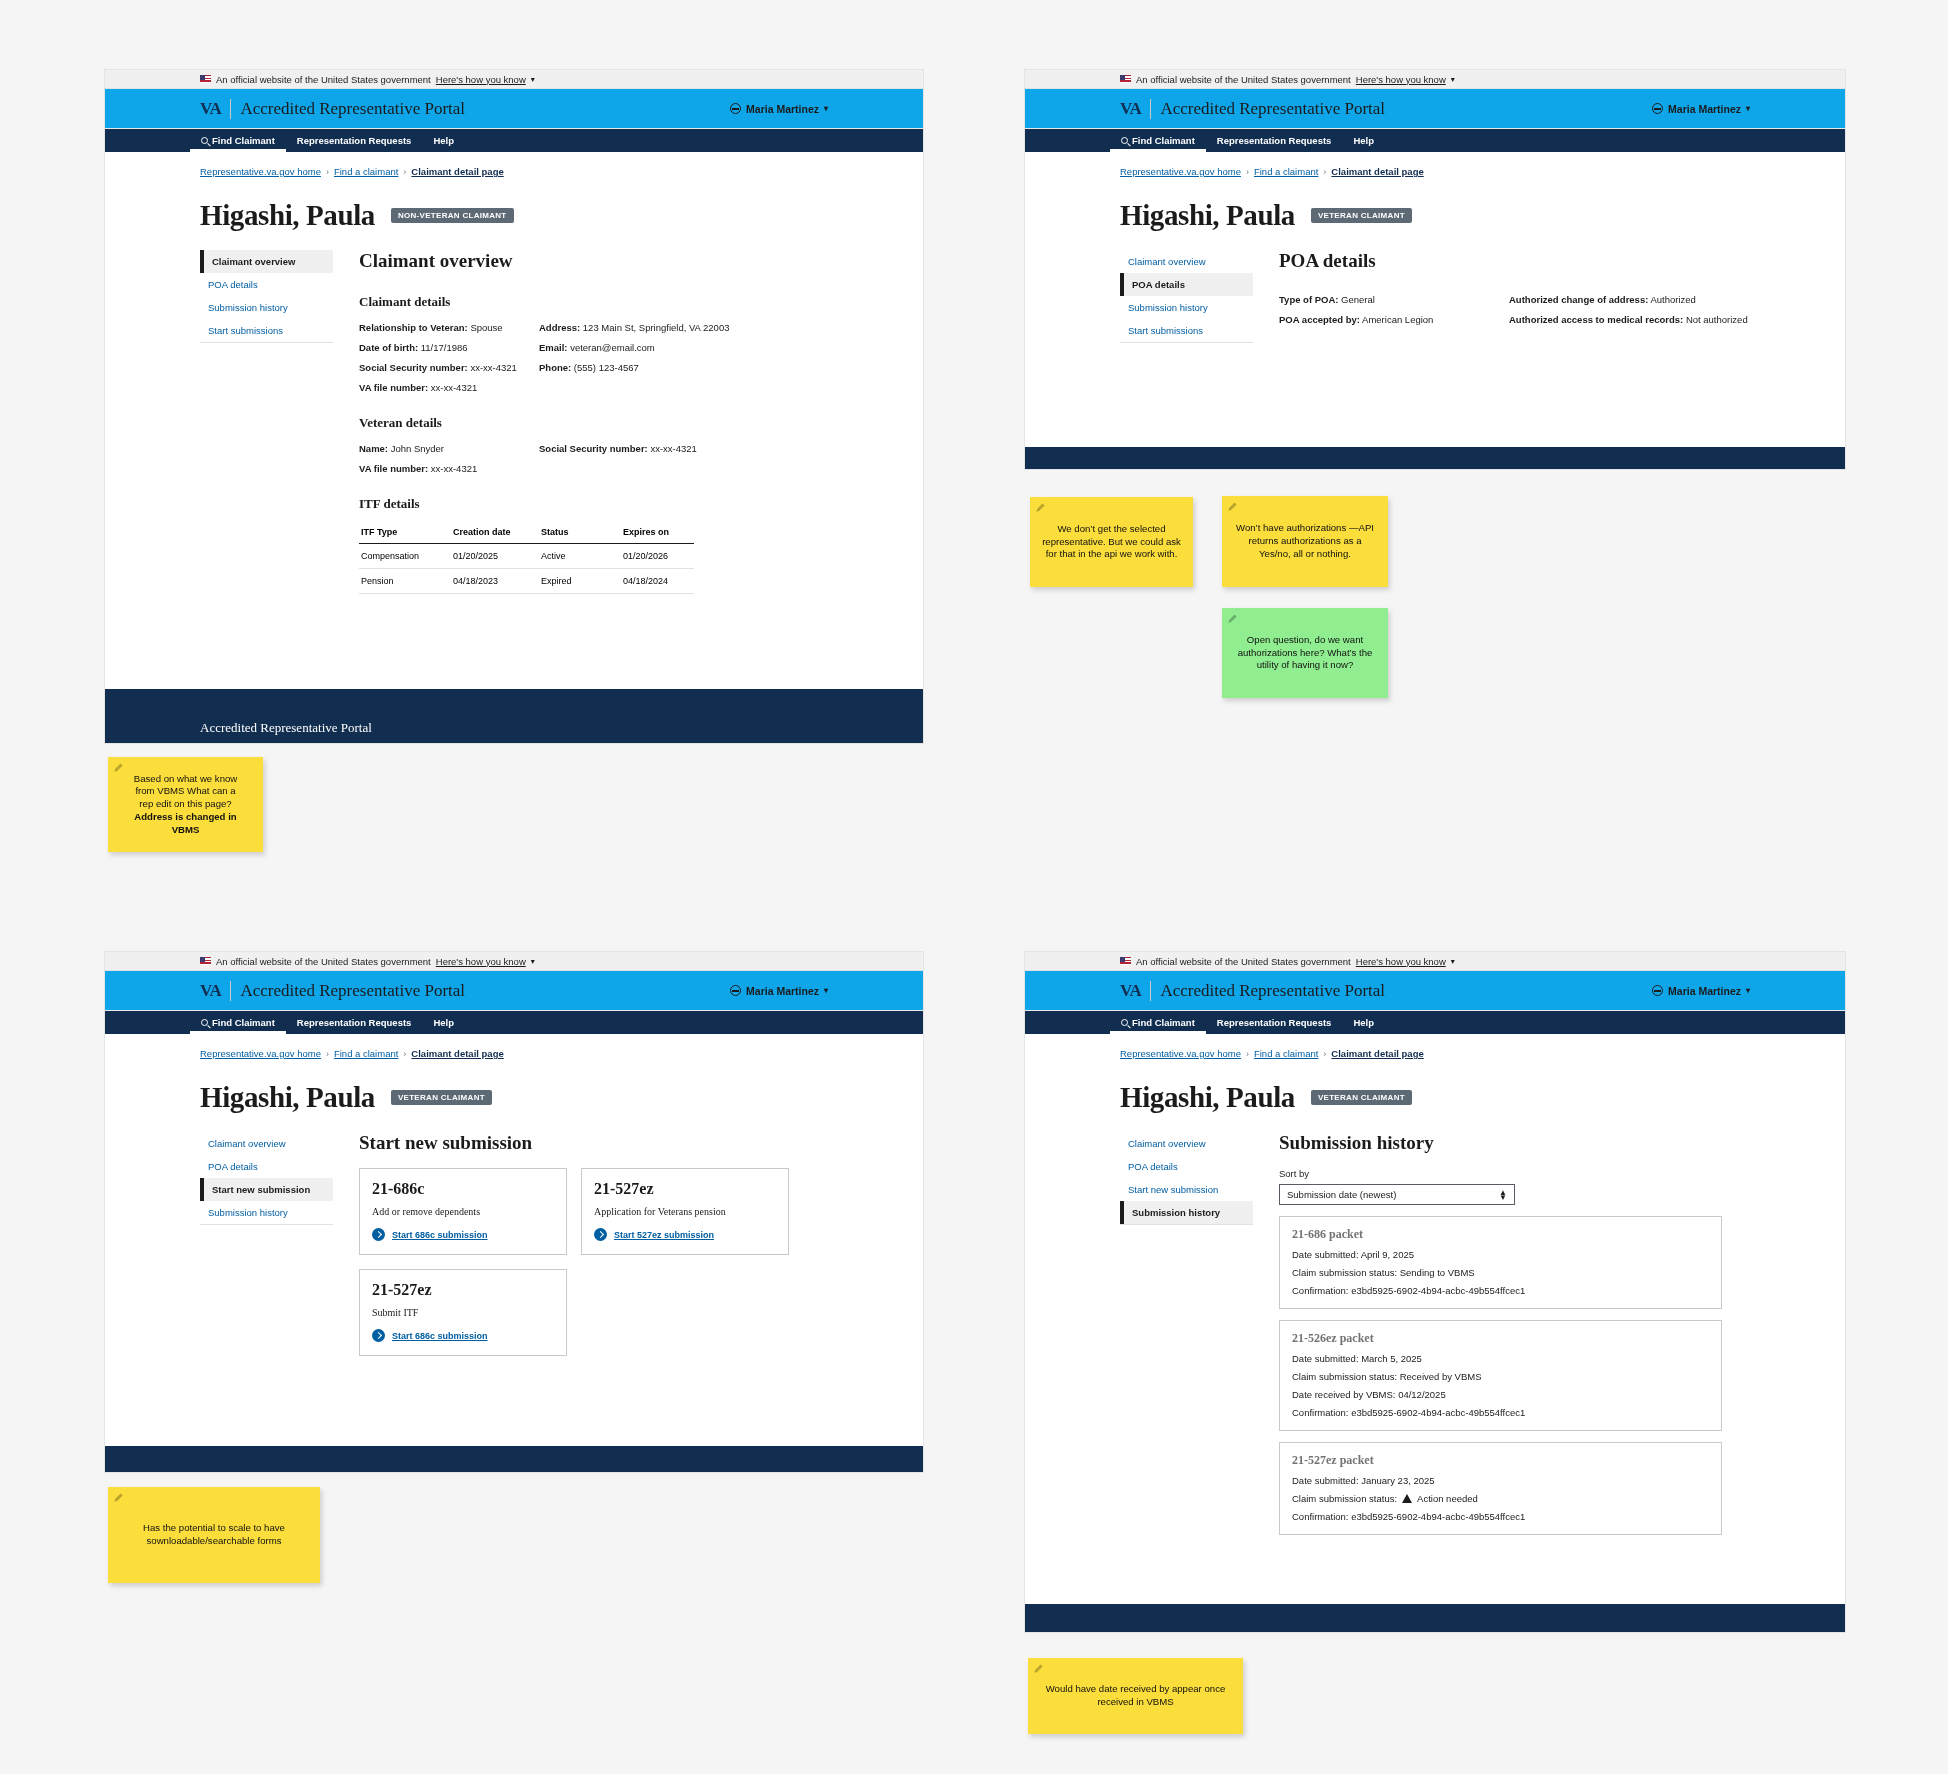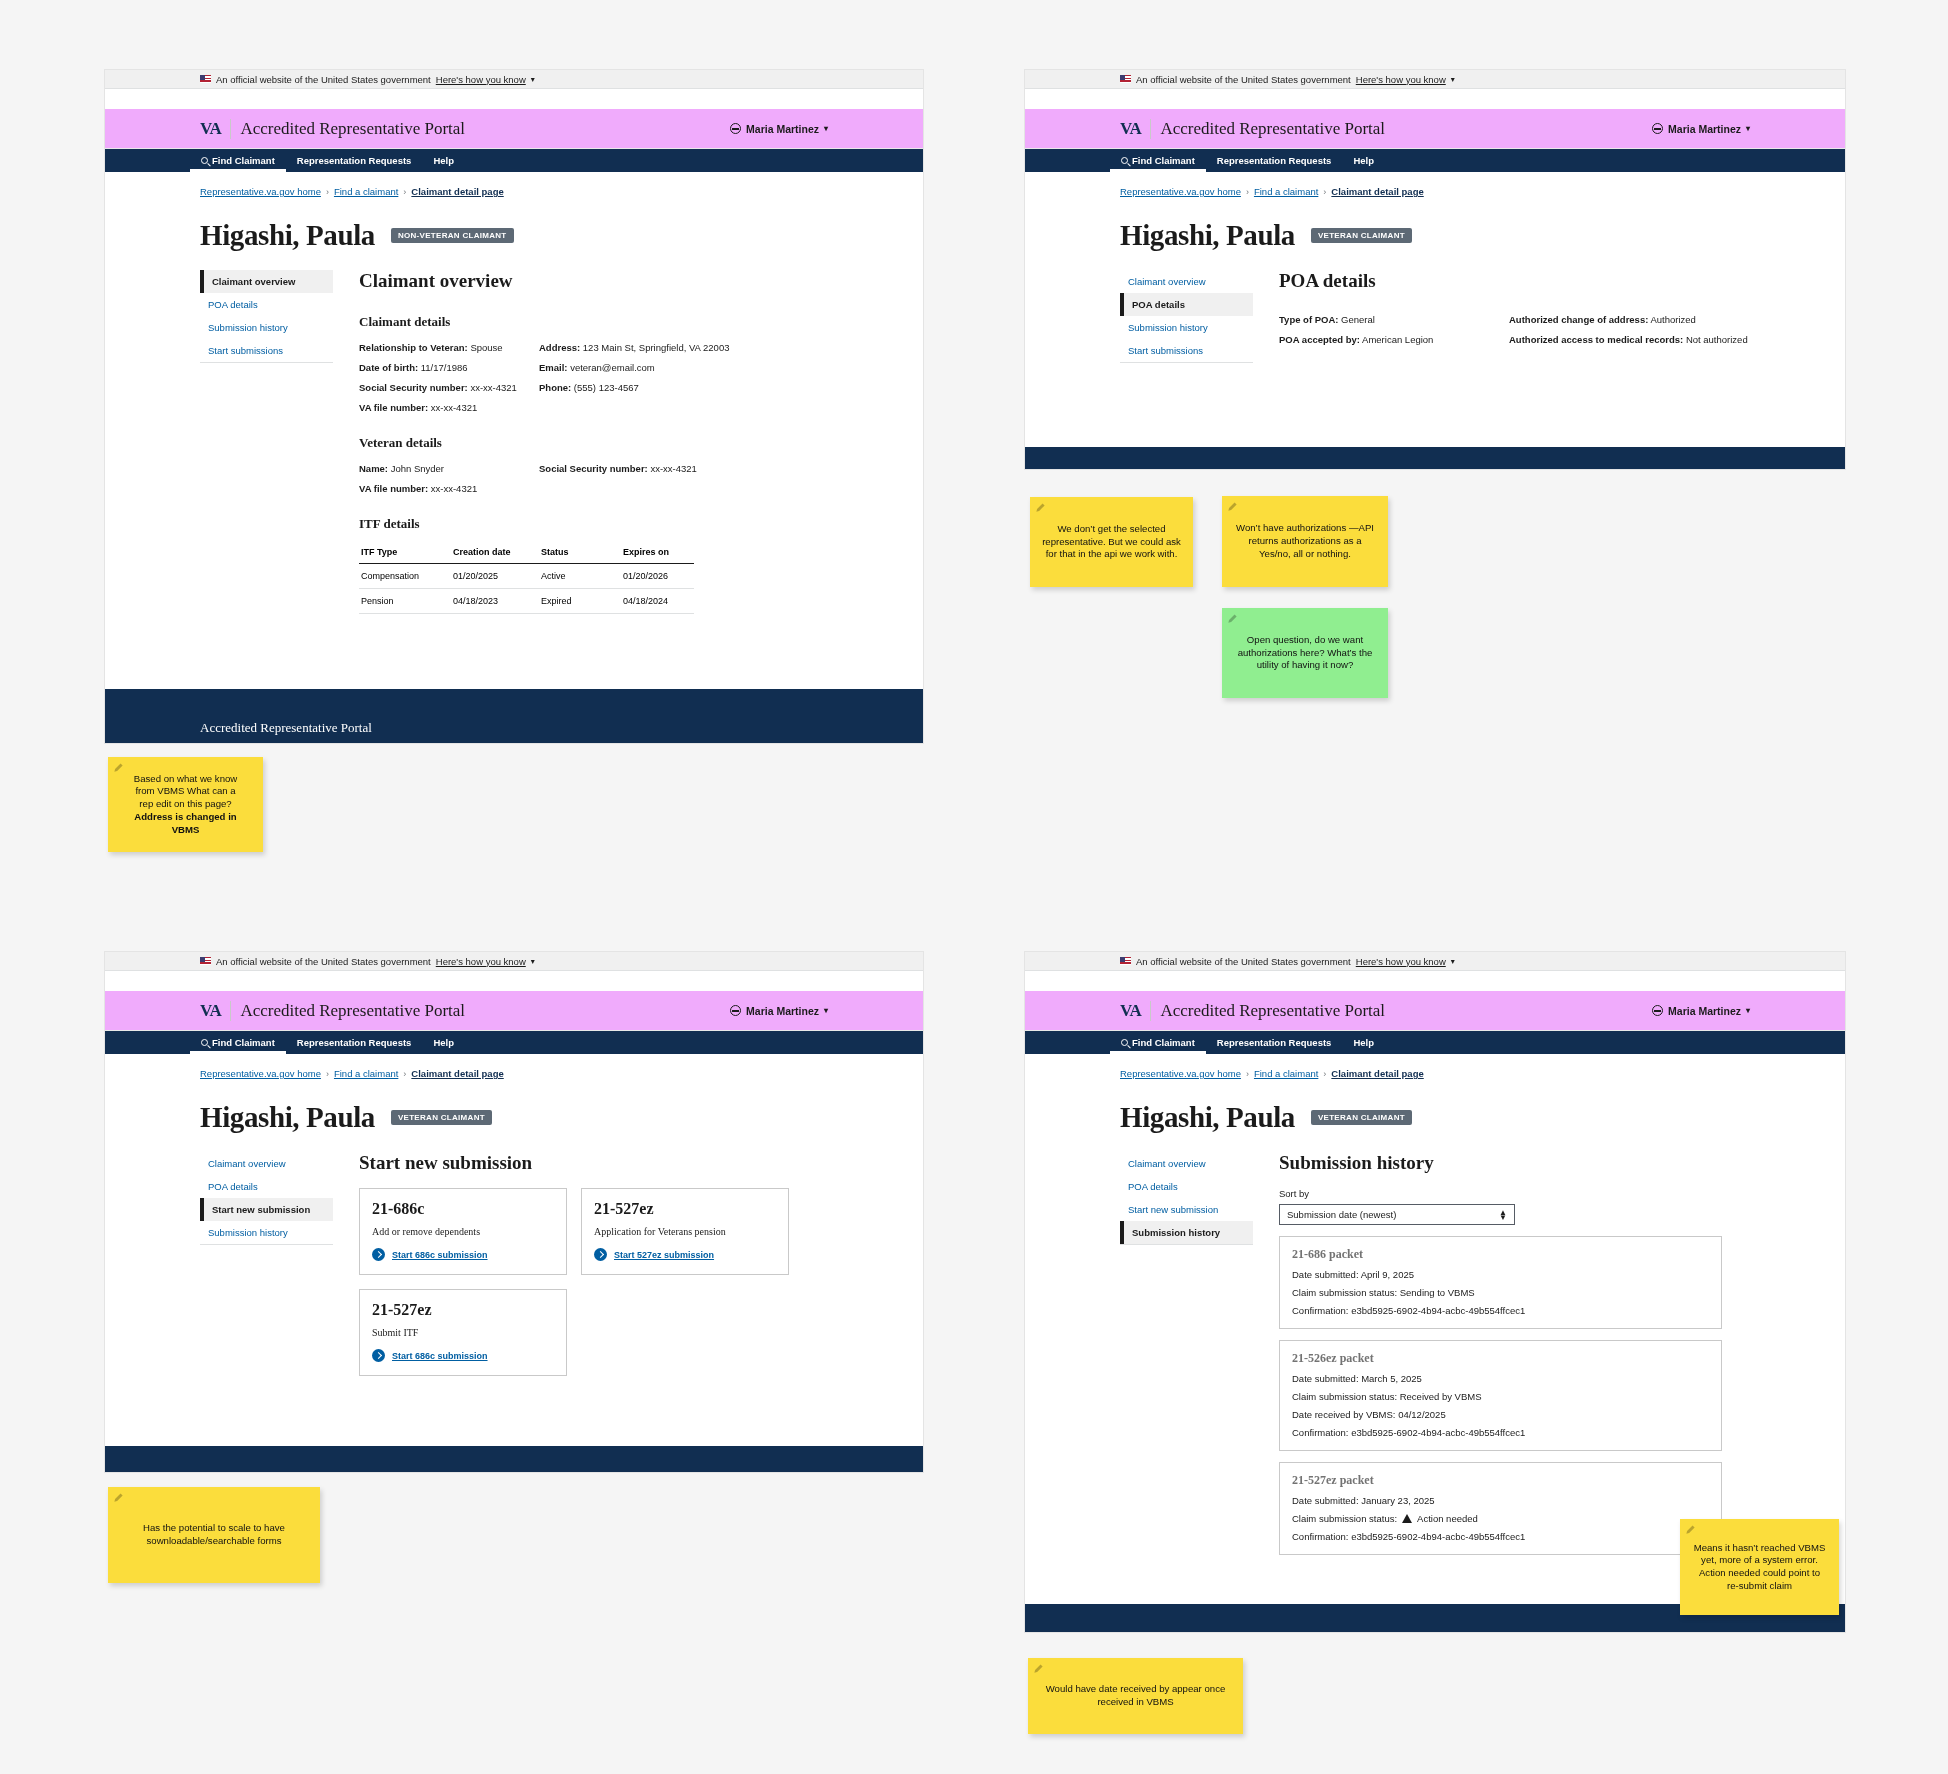--- a/index.html
+++ b/index.html
@@ -19,21 +19,21 @@
     padding-left: 95px; font-size: 9.5px; color: #1b1b1b; gap: 5px;
     border-bottom: 1px solid #dfe1e2;
   }
   .flag { width: 11px; height: 8px; position: relative; display:inline-block;
     background: linear-gradient(#b22234 0 16%, #fff 16% 33%, #b22234 33% 50%, #fff 50% 66%, #b22234 66% 83%, #fff 83% 100%); }
   .flag:before { content:""; position:absolute; left:0; top:0; width:5px; height:4.5px; background:#3c3b6e; }
   .gov-link { color:#1b1b1b; text-decoration: underline; }
   .caret { font-size: 8px; color:#1b1b1b; }
 
   .brand-bar { height: 40px; display:flex; align-items:center; justify-content:space-between;
-    padding: 0 95px 0 95px; background:#f0abfc; border-bottom: 1px solid #e9e9e9; margin-top: 20px;}
+    padding: 0 95px 0 95px; background:#0ea5e9; border-bottom: 1px solid #e9e9e9;}
   .brand { display:flex; align-items:center; gap:9px; }
   .va-logo { font-weight: 700; font-size: 17px; letter-spacing: -0.5px; color:#112e51; font-family:"Liberation Serif", serif;}
   .brand-div { width:1px; height:20px; background:#c9c9c9; }
   .brand-title { font-size: 17px; color:#1b1b1b; font-family:"Liberation Serif", serif; }
   .user-menu { display:flex; align-items:center; gap:5px; font-size:10.5px; font-weight:700; color:#1b1b1b;}
   .user-ic { width:11px; height:11px; border-radius:50%; border:1.6px solid #1b1b1b; position:relative; display:inline-block;}
   .user-ic:after{ content:""; position:absolute; left:1.2px; top:4.2px; width:6.4px; height:1.7px; background:#1b1b1b;}
 
   .nav-bar { height: 23px; background:#112e51; display:flex; align-items:stretch; padding-left:85px; }
   .nav-item { display:flex; align-items:center; gap:4px; padding:0 11px; font-size:9.5px; color:#fff; font-weight:700; }
@@ -528,29 +528,20 @@
     <div class="inner">Open question, do we want authorizations here? What’s the utility of having it now?</div>
   </div>
 
   <div class="note yellow" style="left:108px; top:1487px; width:212px; height:96px;">
     <svg class="pencil" viewBox="0 0 16 16">
         <path d="M2 14l1-4 8-8 3 3-8 8-4 1z" fill="#000"></path>
       </svg>
     <div class="inner">Has the potential  to scale to have sownloadable/searchable forms</div>
   </div>
 
-  <div class="note yellow" style="left:1680px; top:1519px; width:159px; height:96px;">
-    <svg class="pencil" viewBox="0 0 16 16">
-        <path d="M2 14l1-4 8-8 3 3-8 8-4 1z" fill="#000"></path>
-      </svg>
-    <div class="inner">
-      <span>Means it hasn’t reached VBMS yet, more of a system error.</span><br>
-      <span>Action needed could point to re-submit claim</span>
-    </div>
-  </div>
 
   <div class="note yellow" style="left:1028px; top:1658px; width:215px; height:76px;">
     <svg class="pencil" viewBox="0 0 16 16">
         <path d="M2 14l1-4 8-8 3 3-8 8-4 1z" fill="#000"></path>
       </svg>
     <div class="inner">Would have date received by appear once received in VBMS</div>
   </div>
 
 </div>
 

